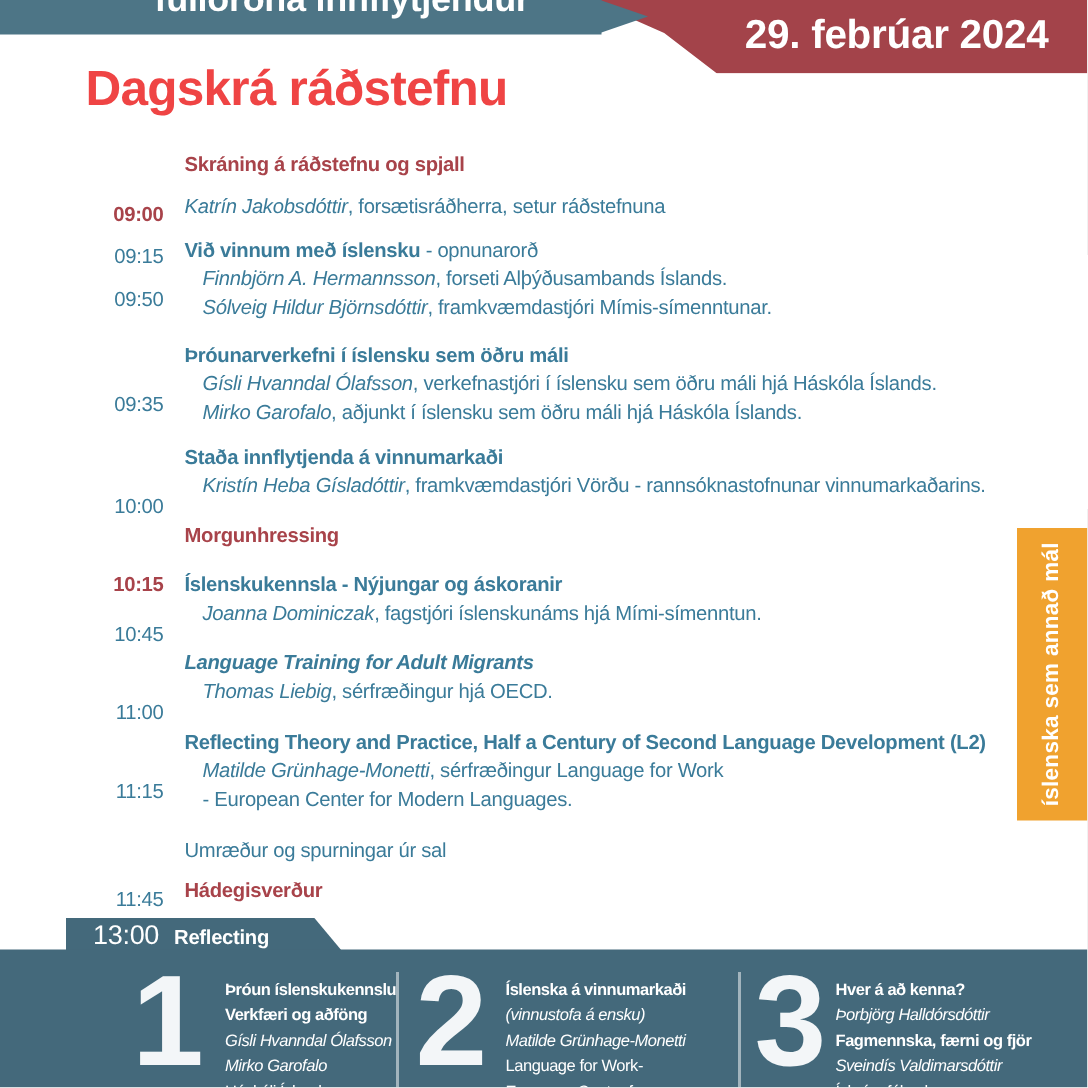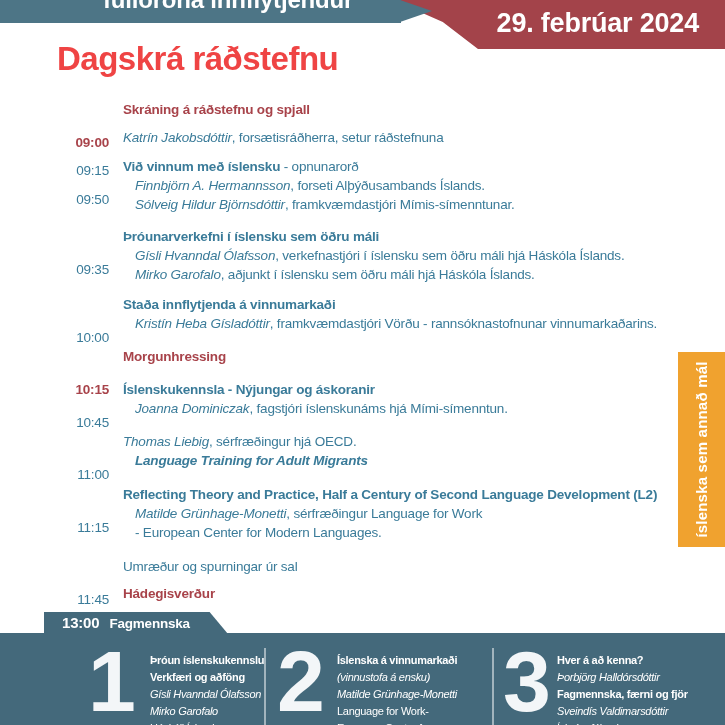--- a/index.html
+++ b/index.html
@@ -53,21 +53,21 @@
     transform:rotate(-90deg);white-space:nowrap;
     font-size:15px;font-weight:bold;color:#ffffff;letter-spacing:0.2px;
   }
   
   .footer{position:absolute;left:0;top:633px;width:725px;height:92px;background:#44697b;z-index:2;}
   .footer-tab{
     position:absolute;left:44px;top:612px;width:184px;height:22px;background:#44697b;z-index:2;
     clip-path:polygon(0 0,90% 0,100% 100%,0 100%);
     line-height:22px;white-space:nowrap;
   }
-  .footer-tab .wtime{padding-left:18px;font-size:15px;font-weight:bold;color:#ffffff;}
+  .footer-tab .wtime{padding-left:18px;font-size:18px;font-weight:normal;color:#ffffff;}
   .footer-tab .wlabel{padding-left:10px;font-size:13.5px;font-weight:bold;color:#ffffff;}
   .wdivider{position:absolute;top:648px;width:2px;height:77px;background:rgba(255,255,255,0.5);z-index:3;}
   .wnum{
     position:absolute;top:641px;z-index:3;
     font-size:86px;font-weight:bold;line-height:0.95;color:#f3f6f8;
   }
   .wtext{position:absolute;top:652px;z-index:3;font-size:11px;line-height:17px;color:#ffffff;letter-spacing:-0.3px;}
   .wline{white-space:nowrap;}
 </style>
 </head>
@@ -129,22 +129,22 @@
       <div class="srow teal" style="top: 380px;">
         <span class="stime">10:45</span>
         <div class="slines">
           <div class="sline"><span class="seg-b">Íslenskukennsla - Nýjungar og áskoranir</span></div>
           <div class="sline"><span class="seg-i">Joanna Dominiczak</span><span>, fagstjóri íslenskunáms hjá Mími-símenntun.</span></div>
         </div>
       </div>
       <div class="srow teal" style="top: 432px;">
         <span class="stime">11:00</span>
         <div class="slines">
+          <div class="sline"><span class="seg-bi">Language Training for Adult Migrants</span></div>
           <div class="sline"><span class="seg-i">Thomas Liebig</span><span>, sérfræðingur hjá OECD.</span></div>
-          <div class="sline"><span class="seg-bi">Language Training for Adult Migrants</span></div>
         </div>
       </div>
       <div class="srow teal" style="top: 485px;">
         <span class="stime">11:15</span>
         <div class="slines">
           <div class="sline"><span class="seg-b">Reflecting Theory and Practice, Half a Century of Second Language Development (L2)</span></div>
           <div class="sline"><span class="seg-i">Matilde Grünhage-Monetti</span><span>, sérfræðingur Language for Work</span></div>
           <div class="sline"><span>- European Center for Modern Languages.</span></div>
         </div>
       </div>
@@ -160,21 +160,21 @@
           <div class="sline"><span class="seg-b">Hádegisverður</span></div>
         </div>
       </div>
     </div>
 
   <div class="side-tab">
     <span class="side-tab-label">íslenska sem annað mál</span>
   </div>
 
   <div class="footer-tab">
-    <span class="wtime">13:00</span><span class="wlabel">Fagmennska</span>
+    <span class="wtime">13:00</span><span class="wlabel">Reflecting</span>
   </div>
   <div class="footer"></div>
   <div class="wdivider" style="left:264px;"></div>
   <div class="wdivider" style="left:492px;"></div>
   <div id="workshops">
       <div class="wnum" style="left: 88px;">1</div>
       <div class="wtext" style="left: 150px;">
         <div class="wline seg-b">Þróun íslenskukennslu</div>
         <div class="wline seg-b">Verkfæri og aðföng</div>
         <div class="wline seg-i">Gísli Hvanndal Ólafsson</div>

